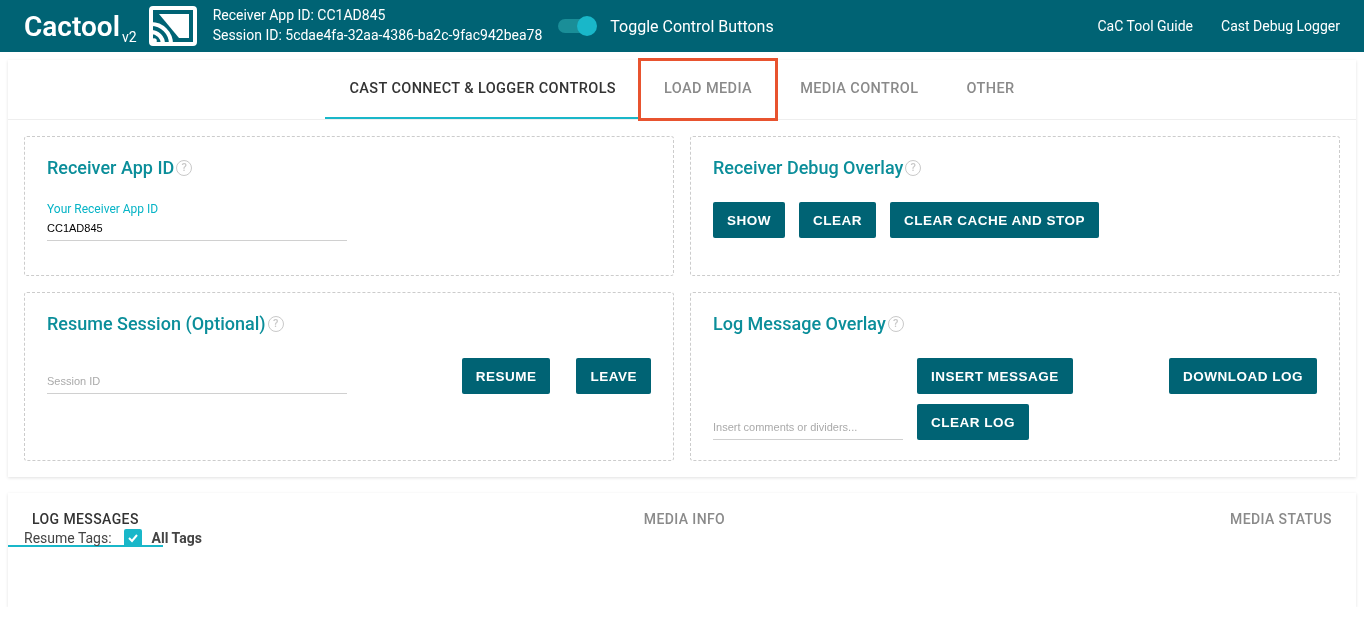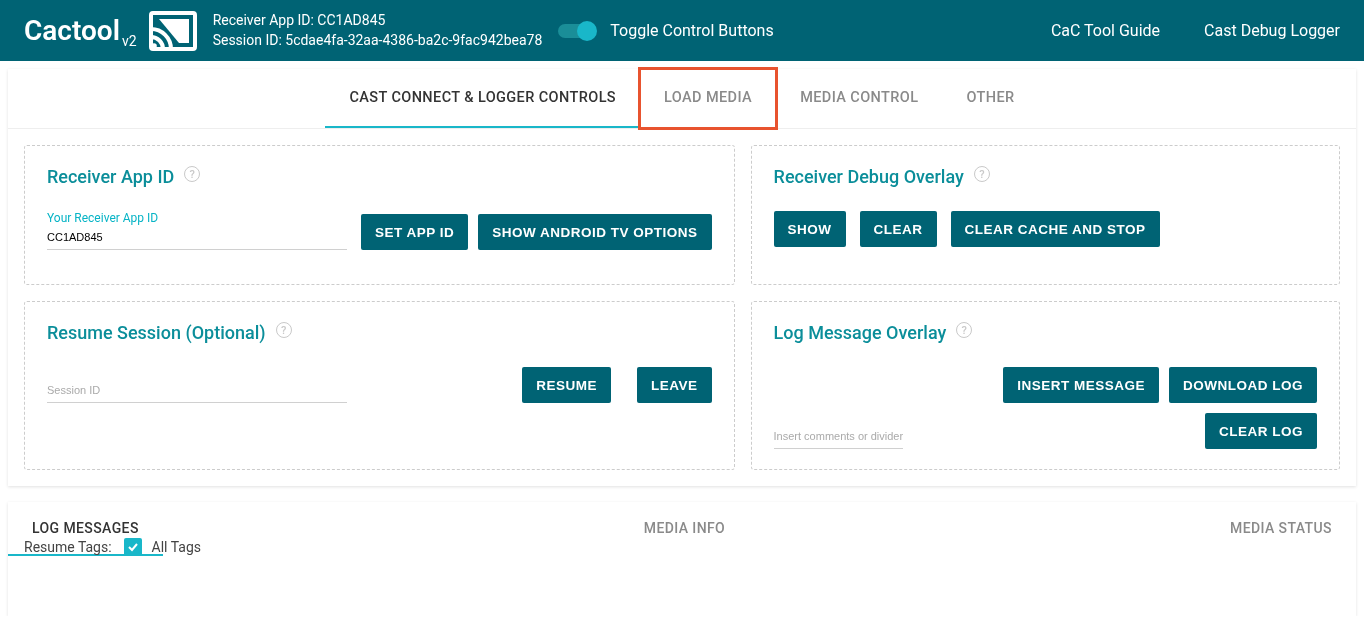--- a/index.html
+++ b/index.html
@@ -1,61 +1,61 @@
 <!DOCTYPE html>
 <html><head>
   <meta charset="utf-8">
   <style>
     * { margin: 0; padding: 0; box-sizing: border-box; }
     body { font-family: Roboto, "Helvetica Neue", Arial, sans-serif; background: #fff; color: #444; width: 1364px; }
 
     
-    .header { background: #006374; color: #fff; display: flex; align-items: center; padding: 0 24px; height: 61px; }
+    .header { background: #006374; color: #fff; display: flex; align-items: center; padding: 0 24px; height: 52px; }
     .brand { display: flex; align-items: center; gap: 12px; font-size: 28px; font-weight: 600; }
     .brand-v2 { font-size: 14px; font-weight: 400; margin-left: 2px; position: relative; top: 6px; }
     .cast-svg { display: block; }
     .header-ids { margin-left: 16px; font-size: 14px; line-height: 1.4; }
     .toggle-wrap { display: flex; align-items: center; margin-left: 16px; gap: 16px; }
     .toggle { position: relative; width: 36px; height: 14px; background: #1a8e98; border-radius: 10px; }
     .toggle-thumb { position: absolute; top: -3px; right: -3px; width: 20px; height: 20px; border-radius: 50%; background: #19b7c9; }
-    .header-links { margin-left: auto; display: flex; gap: 44px; font-size: 16px; text-align: center; }
+    .header-links { margin-left: auto; display: flex; gap: 28px; font-size: 14px; text-align: center; }
     .header-links a { color: #fff; text-decoration: none; cursor: pointer; }
 
     
     .main { margin: 8px 8px 0 8px; background: #fff; box-shadow: 0 1px 3px rgba(0,0,0,0.12); }
 
     
     .tabs { display: flex; justify-content: center; border-bottom: 1px solid #eee; }
     .tab { padding: 20px 24px; font-size: 14.5px; font-weight: 500; letter-spacing: 0.4px; color: #8a8a8a; cursor: pointer; text-transform: uppercase; border-bottom: 2px solid transparent; position: relative; }
     .tab.active { color: #333; border-bottom-color: #19b7c9; }
     .tab.highlighted { outline: 3px solid #e8532f; outline-offset: -1px; }
 
     
     .cards { display: grid; grid-template-columns: 1fr 1fr; gap: 16px; padding: 16px; }
     .card { border: 1px dashed #ccc; border-radius: 3px; padding: 20px 22px; min-height: 140px; }
-    .card-title { color: #0b8e9a; font-size: 18px; font-weight: 500; display: flex; gap: 10px; margin-bottom: 24px; }
+    .card-title { color: #0b8e9a; font-size: 18px; font-weight: 500; display: flex; align-items: center; gap: 2px; margin-bottom: 24px; }
     .help-icon { width: 16px; height: 16px; border: 1.5px solid #c9c9c9; border-radius: 50%; display: inline-flex; align-items: center; justify-content: center; font-size: 11px; color: #c9c9c9; line-height: 1; }
     .card-body { display: flex; align-items: flex-end; gap: 14px; }
     .field { display: flex; flex-direction: column; width: 300px; }
     .field-label { color: #07b4c6; font-size: 12px; margin-bottom: 2px; }
     .field input { border: none; border-bottom: 1px solid #d0d0d0; font-size: 11px; padding: 4px 0 6px 0; outline: none; width: 100%; background: transparent; }
     .field input::placeholder { color: #aaa; }
     .btn { background: #006374; color: #fff; border: none; border-radius: 2px; padding: 0 14px; height: 36px; font-size: 13.5px; font-weight: 600; letter-spacing: 0.5px; cursor: pointer; text-transform: uppercase; white-space: nowrap; }
-    .btn-group-wrap { display: flex; flex-wrap: wrap; gap: 10px; max-width: 400px; justify-content: flex-end; }
+    .btn-group-wrap { display: flex; flex-wrap: wrap; gap: 10px; max-width: 400px; justify-content: space-between; }
     .card-body.right-push { justify-content: space-between; }
     .input-grow { flex: 1; }
 
     
     .log-panel { margin: 16px 8px 0 8px; background: #fff; box-shadow: 0 1px 3px rgba(0,0,0,0.12); padding-bottom: 60px; position: relative; }
     .log-tabs { display: flex; justify-content: space-between; }
     .log-tab { padding: 18px 24px; font-size: 14px; font-weight: 500; letter-spacing: 0.4px; color: #8a8a8a; cursor: pointer; text-transform: uppercase; border-bottom: 2px solid transparent; }
     .log-tab.active { color: #333; border-bottom-color: #19b7c9; }
     .custom-tags { position: absolute; left: 16px; bottom: 60px; display: flex; align-items: center; gap: 12px; font-size: 14px; color: #444; }
     .checkbox { width: 18px; height: 18px; background: #19b7c9; border-radius: 2px; display: inline-flex; align-items: center; justify-content: center; color: #fff; font-size: 13px; }
-    .alltags-wrap { display: flex; align-items: center; gap: 10px; }
+    .alltags-wrap { display: flex; align-items: center; gap: 10px; font-weight: bold; }
   </style>
 </head>
 <body>
 
 <div class="header">
   <div class="brand">
     <span>
       <span>Cactool</span><span class="brand-v2">v2</span>
     </span>
     <span>
@@ -97,24 +97,20 @@
 
     <div class="card">
       <div class="card-title">
         <span>Receiver App ID</span>
         <span class="help-icon">?</span>
       </div>
       <div class="card-body right-push">
         <div class="field">
           <span class="field-label">Your Receiver App ID</span>
           <input type="text" value="CC1AD845" style="">
-        </div>
-        <div style="display:flex; gap:10px;">
-          <button class="btn">SET APP ID</button>
-          <button class="btn">SHOW ANDROID TV OPTIONS</button>
         </div>
       </div>
     </div>
 
     <div class="card">
       <div class="card-title">
         <span>Receiver Debug Overlay</span>
         <span class="help-icon">?</span>
       </div>
       <div class="card-body">

